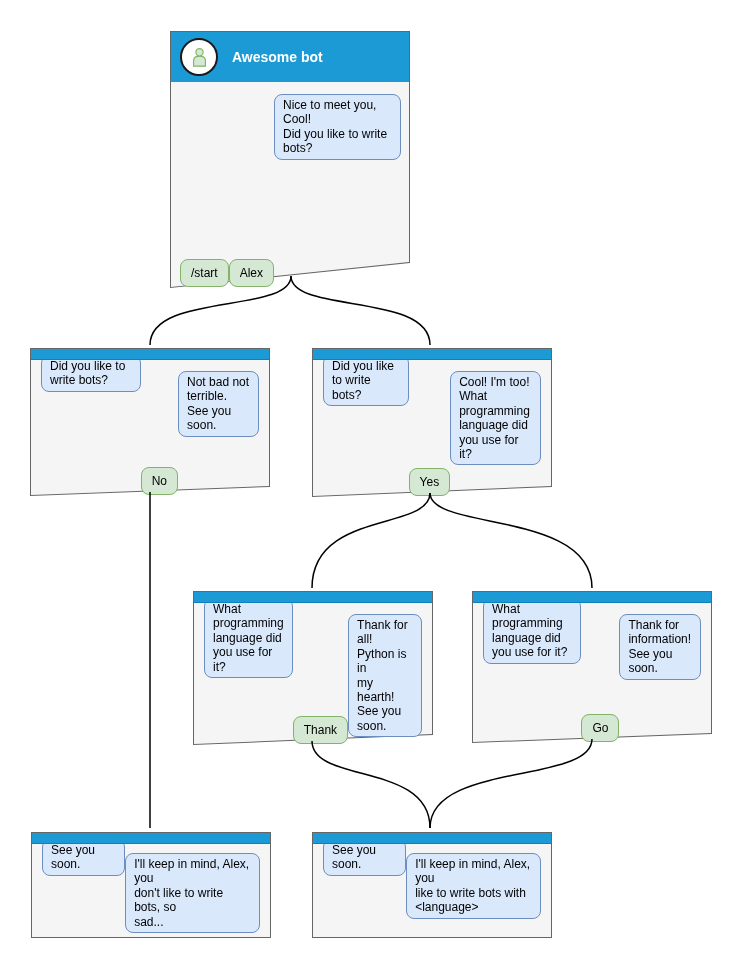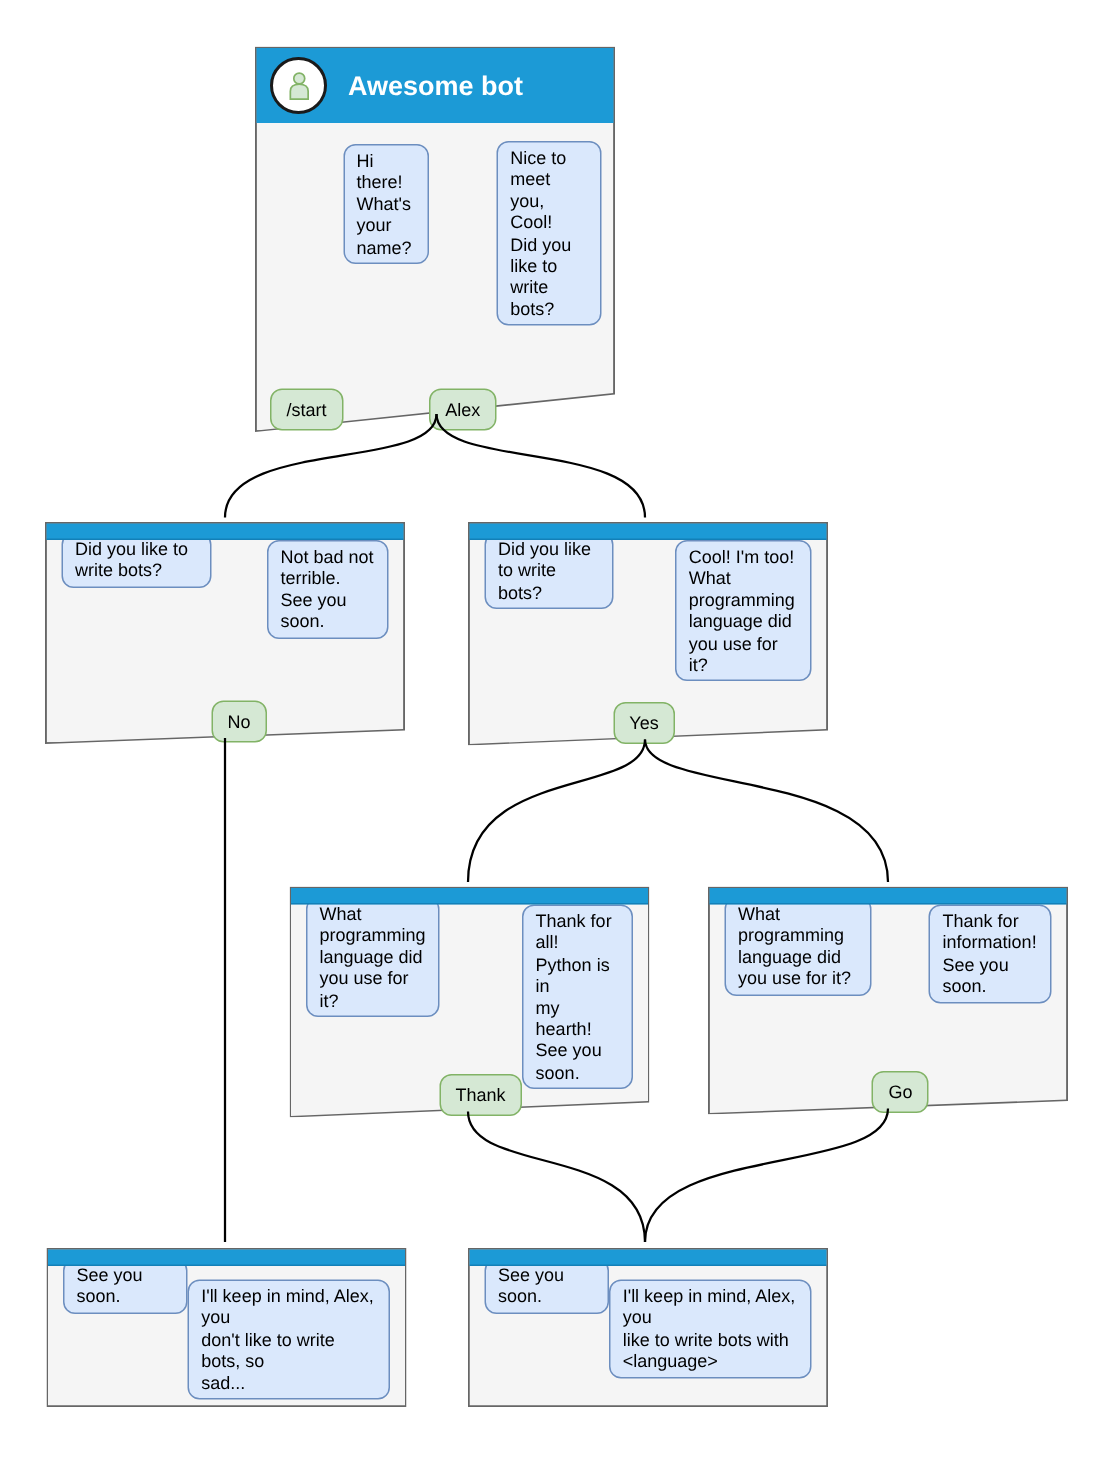--- a/index.html
+++ b/index.html
@@ -19,26 +19,26 @@
   .content{position:absolute;inset:1px;z-index:2;display:flex;flex-direction:row;
     align-items:flex-start;padding:11px 10px 0 10px;box-sizing:border-box;}
   .main .content{padding:50px 8px 0 9px;}
   
   .bubble{white-space:pre-line;font-size:12px;line-height:1.2;border-radius:8px;
     border:1px solid;padding:3px 8px;width:max-content;max-width:186px;box-sizing:border-box;}
   .bubble.bot{background:var(--bot-bubble-bg,#dae8fc);border-color:var(--bot-bubble-border,#6c8ebf);align-self:flex-start;}
   .bubble.user{background:var(--user-bubble-bg,#d5e8d4);border-color:var(--user-bubble-border,#82b366);align-self:flex-end;padding:6px 10px;}
   .mini .content > .bubble:first-child{margin-top:-5px;}
   .mini .bubble.user{margin-top:10px;}
-  .mini .bubble.bot:not(:first-child){}
+  .mini .bubble.bot:not(:first-child){margin-top:11px;}
   
   .avatar{width:34px;height:34px;border-radius:50%;background:#fff;border:2px solid #1a1a1a;
     margin-left:9px;display:flex;align-items:center;justify-content:center;flex:0 0 auto;}
   .person-icon circle,.person-icon path{fill:var(--user-bubble-bg,#d5e8d4);stroke:var(--user-bubble-border,#82b366);stroke-width:1.2;}
-  .win-title{margin-left:14px;font-size:18px;font-weight:bold;color:#fff;}
+  .win-title{margin-left:14px;font-size:14px;font-weight:bold;color:#fff;}
   
   .arrows{position:absolute;left:0;top:0;z-index:5;pointer-events:none;}
   .arrows path{stroke:var(--arrow,#000000);stroke-width:1.5;fill:none;}
 </style>
 </head>
 <body>
 
 <div id="canvas">
 
   <div class="win main" style="left:170px;top:31px;width:240px;height:257px;--slant:25px;">
@@ -47,22 +47,20 @@
       <span class="avatar">
         <svg class="person-icon" viewBox="0 0 24 24" width="23" height="23">
           <path d="M5.8,21 L5.8,15.4 Q5.8,10.6 12,10.6 Q18.2,10.6 18.2,15.4 L18.2,21 Z"></path>
           <circle cx="12" cy="6.6" r="3.8"></circle>
         </svg>
       </span>
       <span class="win-title">Awesome bot</span>
     </div>
     <div class="content">
       <div class="bubble user" style="margin-top:10px">/start</div>
-      <div class="bubble bot" style="margin-top:14px">Hi there!
-What's your name?</div>
       <div class="bubble user" style="margin-top:13px">Alex</div>
       <div class="bubble bot" style="margin-top:12px">Nice to meet you, Cool!
 Did you like to write bots?</div>
     </div>
   </div>
 
   <div class="win mini" style="left:30px;top:348px;width:240px;height:148px;--slant:9px;">
     <div class="frame"></div>
     <div class="titlebar"></div>
     <div class="content">

